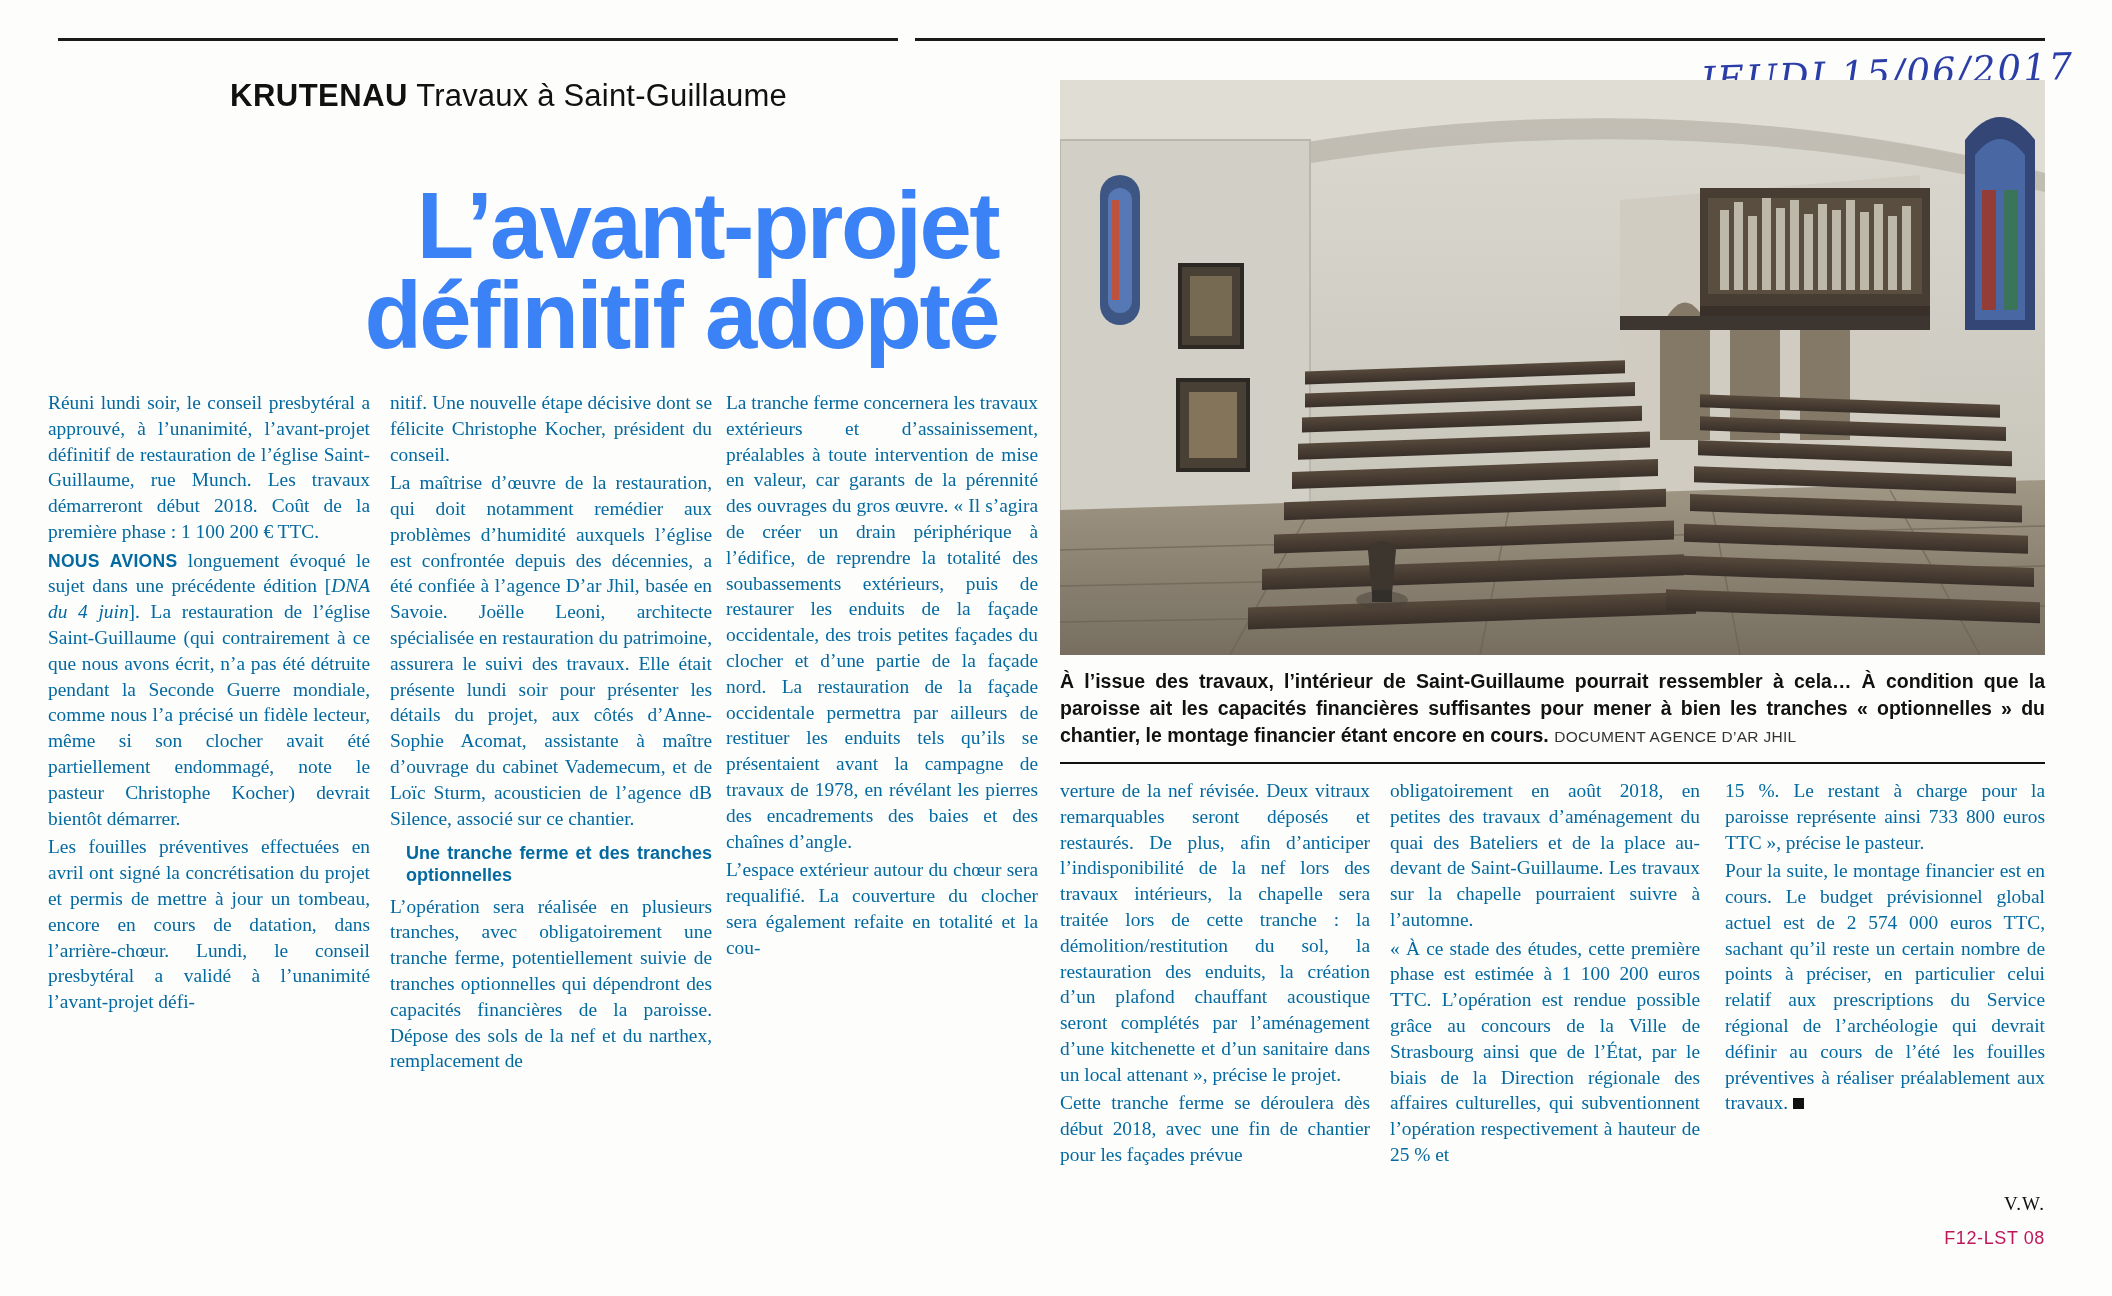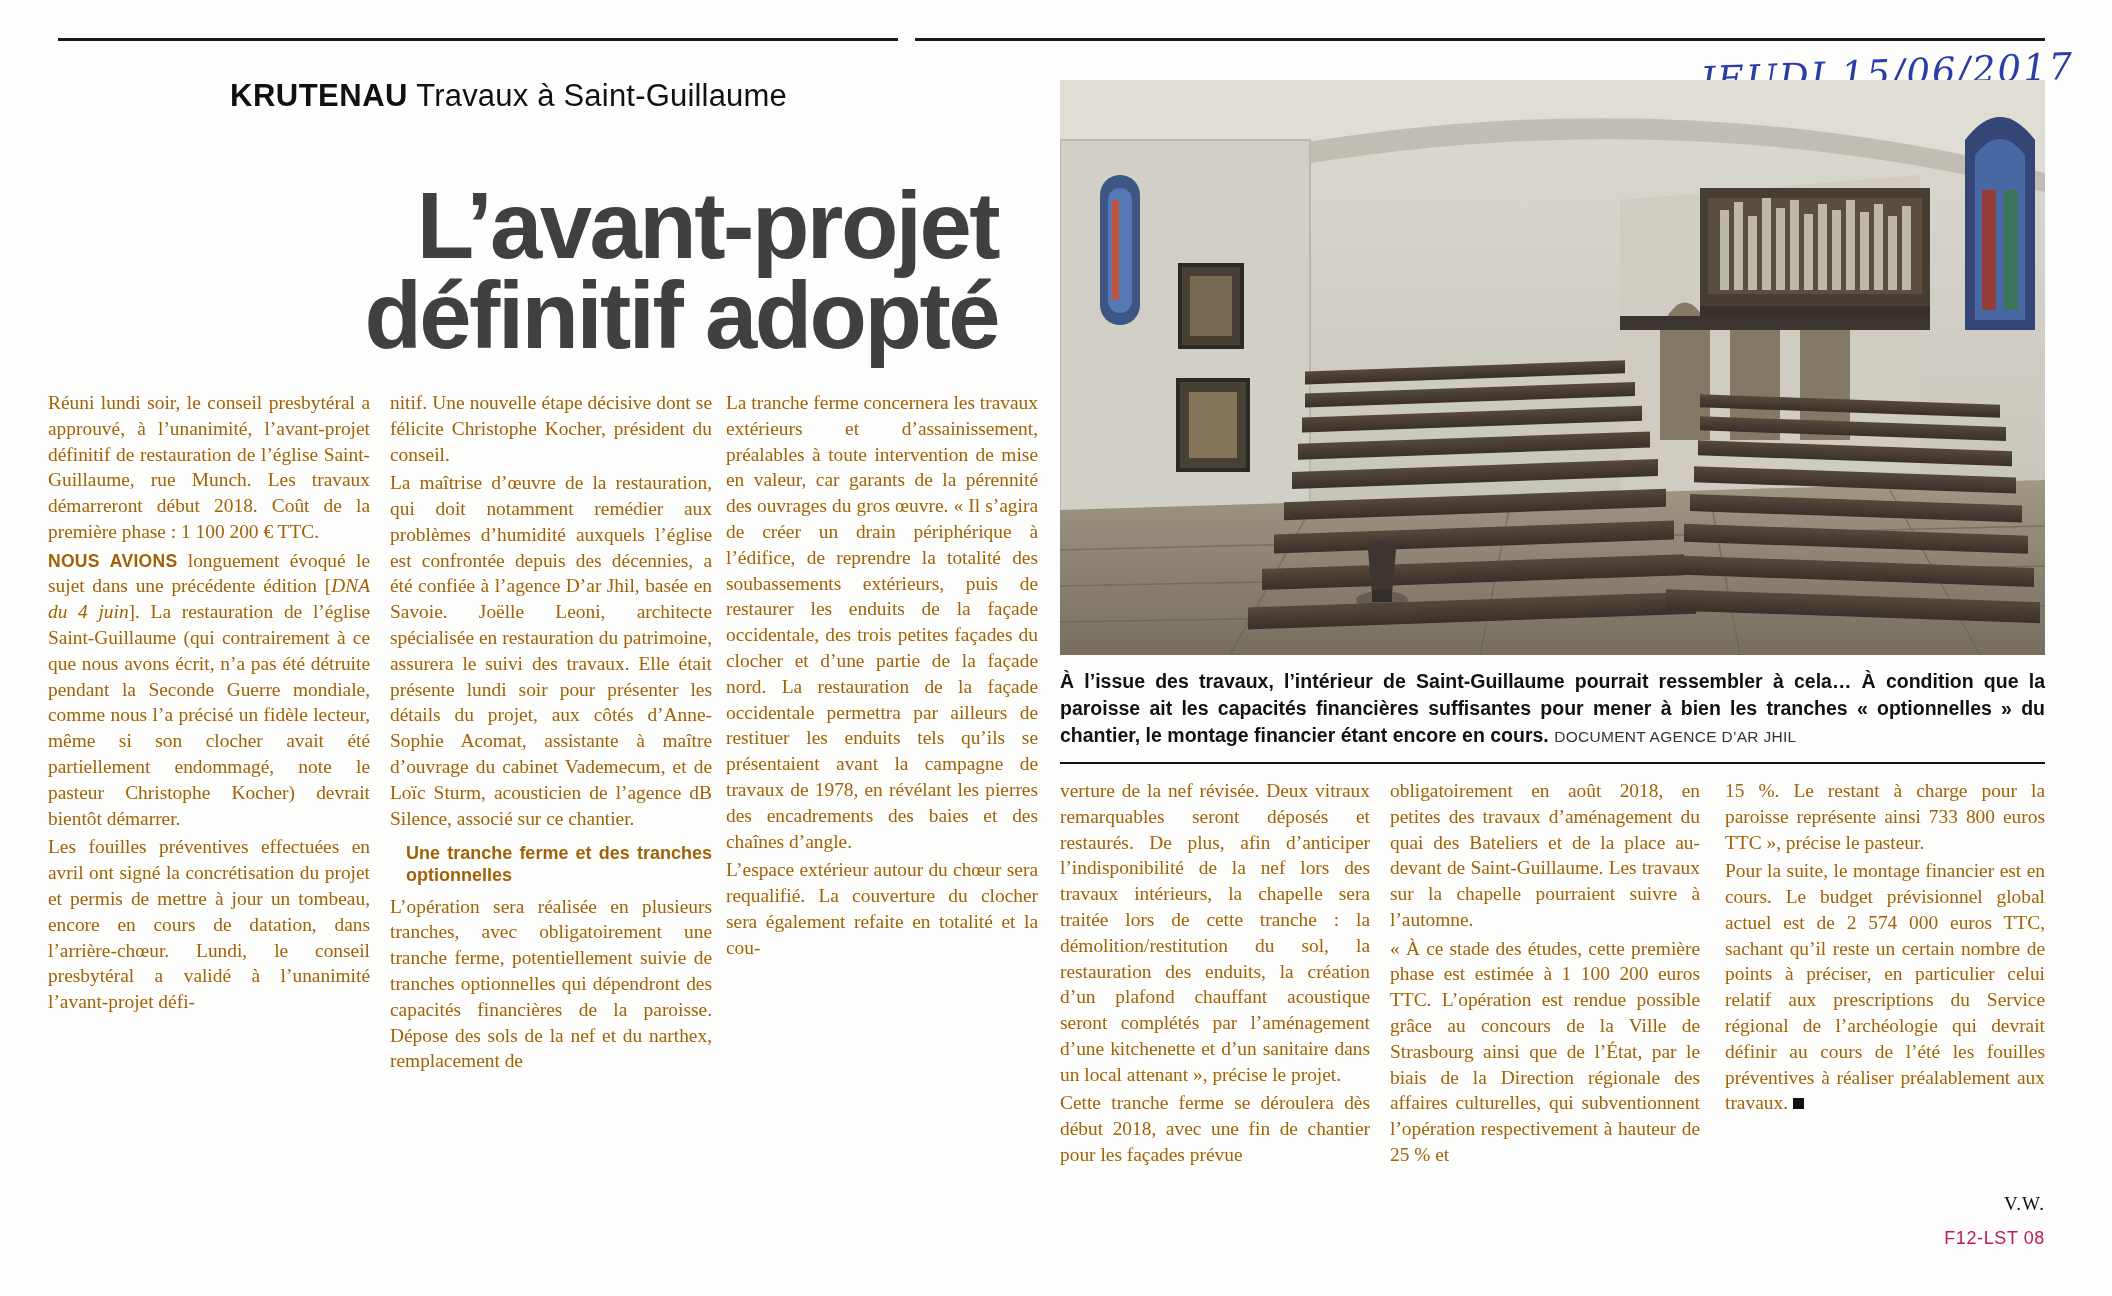--- a/index.html
+++ b/index.html
@@ -58,21 +58,21 @@
   .headline {
     position: absolute;
     left: 48px; top: 118px;
     width: 950px;
     font-family: "Liberation Sans", sans-serif;
     font-weight: bold;
     font-size: 94px;
     line-height: 0.96;
     text-align: right;
     letter-spacing: -2.5px;
-    color: #404040;
+    color: #3b82f6;
   }
   .headline .l1 { display: block; }
   .headline .l2 { display: block; }
 
   
   .photo {
     position: absolute;
     left: 1060px; top: 80px;
     width: 985px; height: 575px;
     overflow: hidden;
@@ -115,21 +115,21 @@
     transform: rotate(-2.2deg);
     white-space: nowrap;
   }
 
   
   .col {
     position: absolute;
     font-size: 19.4px;
     line-height: 1.33;
     text-align: justify;
-    color: #a16207;
+    color: #0369a1;
     hyphens: auto;
   }
   .col p { margin: 0 0 0.15em 0; text-indent: 0; }
   .col p + p { margin-top: 0.12em; }
   .col .lead-caps {
     font-family: "Liberation Sans", sans-serif;
     font-weight: bold;
     font-size: 17.5px;
     letter-spacing: .3px;
   }

